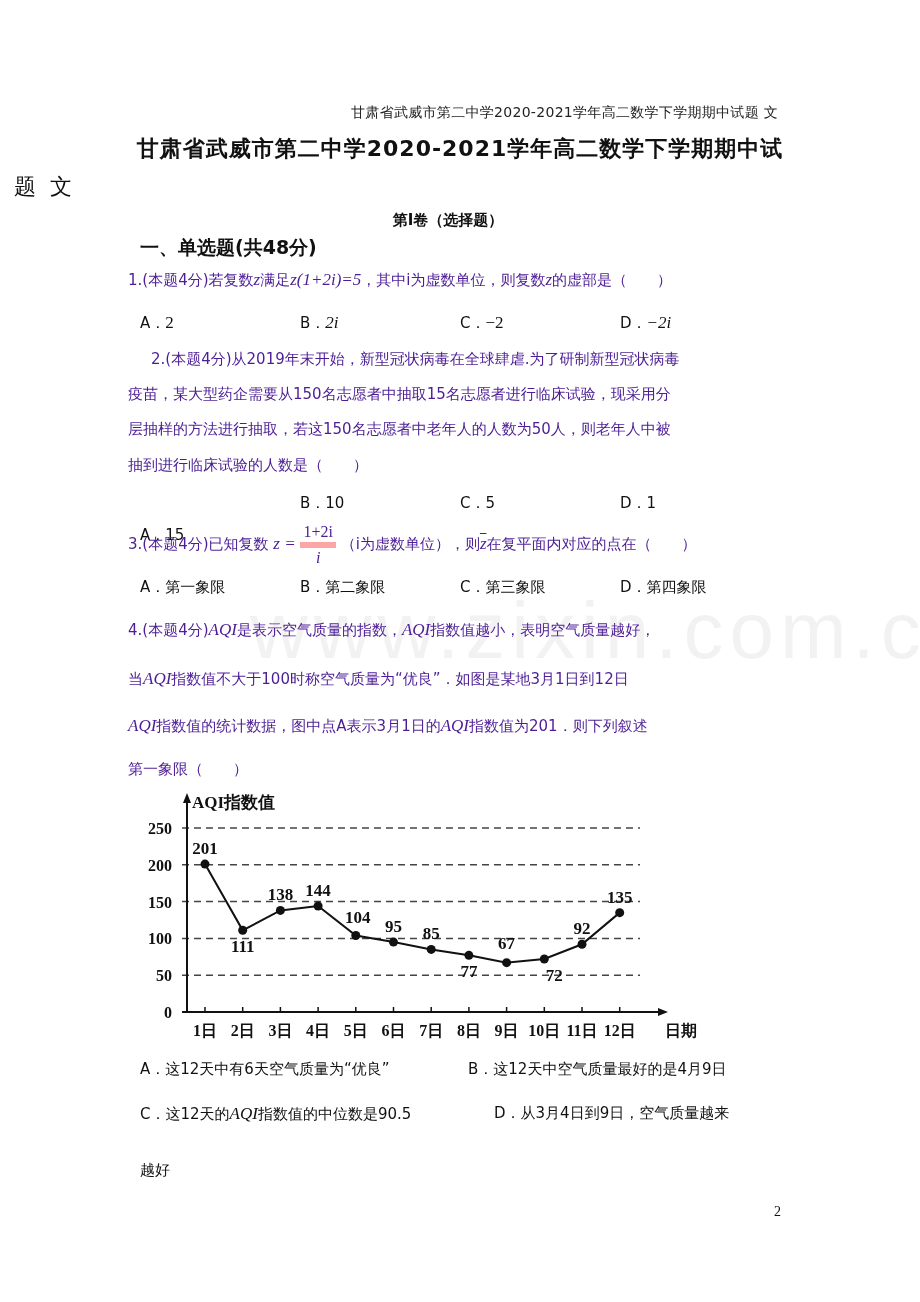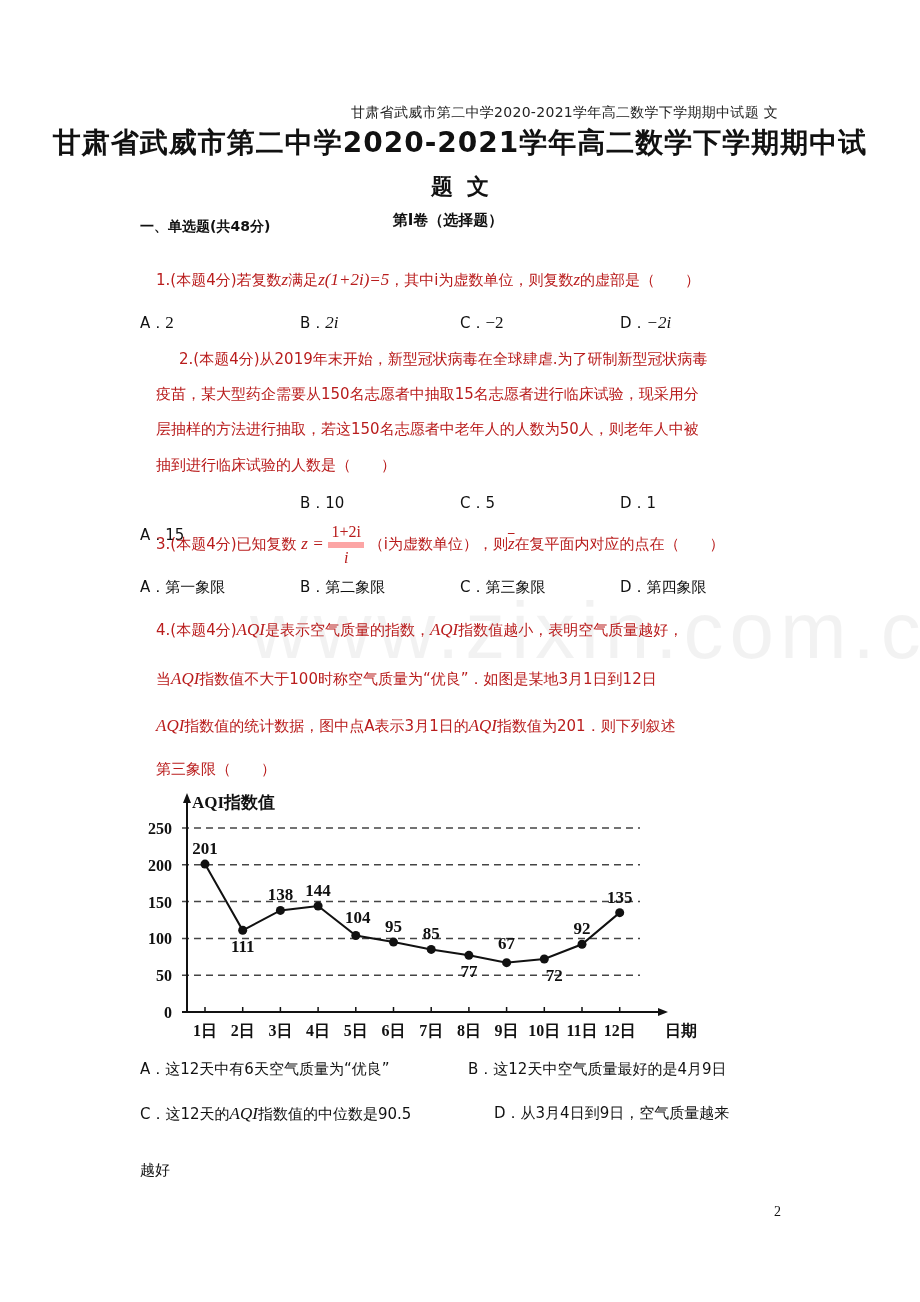--- a/index.html
+++ b/index.html
@@ -5,38 +5,38 @@
   html, body { margin: 0; padding: 0; background: #ffffff; }
   body {
     width: 920px; height: 1302px; position: relative; overflow: hidden;
     font-family: "DejaVu Sans", sans-serif; color: #111;
   }
   .running-header {
     position: absolute; right: 142px; top: 72px;
     font-size: 14px; color: #222; letter-spacing: 0.3px; margin-top: 32px;
   }
   .title-line1 {
-    position: absolute; left: 0; width: 920px; top: 124px; text-align: center;
-    font-size: 28px; font-weight: bold; letter-spacing: 1px;
+    position: absolute; left: 0; width: 920px; top: 134px; text-align: center;
+    font-size: 22px; font-weight: bold; letter-spacing: 1px;
   }
   .title-line2 {
-    position: absolute; left: 0; width: 920px; top: 172px; text-align: center;
-    font-size: 22px; font-weight: bold; letter-spacing: 14px; padding-left: 14px; box-sizing: border-box;
+    position: absolute; left: 0; width: 920px; top: 172px; text-align: left;
+    font-size: 22px; font-weight: normal; letter-spacing: 14px; padding-left: 14px; box-sizing: border-box;
   }
   .volume-title {
     position: absolute; left: 0; width: 896px; top: 211px; text-align: center;
     font-size: 15px; font-weight: bold;
   }
   .section-title {
-    position: absolute; left: 140px; top: 218px;
-    font-size: 14px; font-weight: bold;
+    position: absolute; left: 140px; top: 235px;
+    font-size: 19px; font-weight: bold;
   }
   .line {
-    position: absolute; left: 156px; width: 650px;
-    font-size: 15px; white-space: nowrap; color: #b91c1c;
+    position: absolute; left: 128px; width: 650px;
+    font-size: 15px; white-space: nowrap; color: #4c1d95;
   }
   .math { font-family: "Liberation Serif", serif; font-style: italic; font-size: 17px; }
   .mathn { font-family: "Liberation Serif", serif; font-size: 17px; }
   .opt { position: absolute; font-size: 15px; white-space: nowrap; }
   .frac { display: inline-block; vertical-align: middle; text-align: center; font-family: "Liberation Serif", serif; font-size: 16px; line-height: 1.2; }
   .frac .num { display: block; border-bottom: 6px solid #fca5a5; padding: 0 3px; }
   .frac .den { display: block; font-style: italic; }
   .overline { text-decoration: overline; font-family: "Liberation Serif", serif; font-style: italic; font-size: 17px; }
   .watermark {
     position: absolute; left: 250px; top: 585px; font-size: 80px; color: rgba(0,0,0,0.05);
@@ -81,21 +81,21 @@
 <div class="opt" style="left:140px;top:578px;"><span>A．</span><span>第一象限</span></div>
 <div class="opt" style="left:300px;top:578px;"><span>B．</span><span>第二象限</span></div>
 <div class="opt" style="left:460px;top:578px;"><span>C．</span><span>第三象限</span></div>
 <div class="opt" style="left:620px;top:578px;"><span>D．</span><span>第四象限</span></div>
 
 <div class="watermark">www.zixin.com.cn</div>
 
 <div class="line" style="top:620px;"><span>4.</span><span>(本题4分)</span><span class="math">AQI</span><span>是表示空气质量的指数，</span><span class="math">AQI</span><span>指数值越小，表明空气质量越好，</span></div>
 <div class="line" style="top:669px;"><span>当</span><span class="math">AQI</span><span>指数值不大于100时称空气质量为“优良”．如图是某地3月1日到12日</span></div>
 <div class="line" style="top:716px;"><span class="math">AQI</span><span>指数值的统计数据，图中点A表示3月1日的</span><span class="math">AQI</span><span>指数值为201．则下列叙述</span></div>
-<div class="line" style="top:760px;">第三象限（　　）</div>
+<div class="line" style="top:760px;">第一象限（　　）</div>
 
 <svg class="chart" viewBox="140 785 560 260" width="560" height="260" xmlns="http://www.w3.org/2000/svg">
   <g id="grid">
       <line x1="182" y1="975.2" x2="640" y2="975.2" stroke="#444" stroke-width="1.5" stroke-dasharray="7,5"></line>
       <line x1="182" y1="938.4" x2="640" y2="938.4" stroke="#444" stroke-width="1.5" stroke-dasharray="7,5"></line>
       <line x1="182" y1="901.6" x2="640" y2="901.6" stroke="#444" stroke-width="1.5" stroke-dasharray="7,5"></line>
       <line x1="182" y1="864.8" x2="640" y2="864.8" stroke="#444" stroke-width="1.5" stroke-dasharray="7,5"></line>
       <line x1="182" y1="828" x2="640" y2="828" stroke="#444" stroke-width="1.5" stroke-dasharray="7,5"></line>
     </g>
   <g id="axes">

